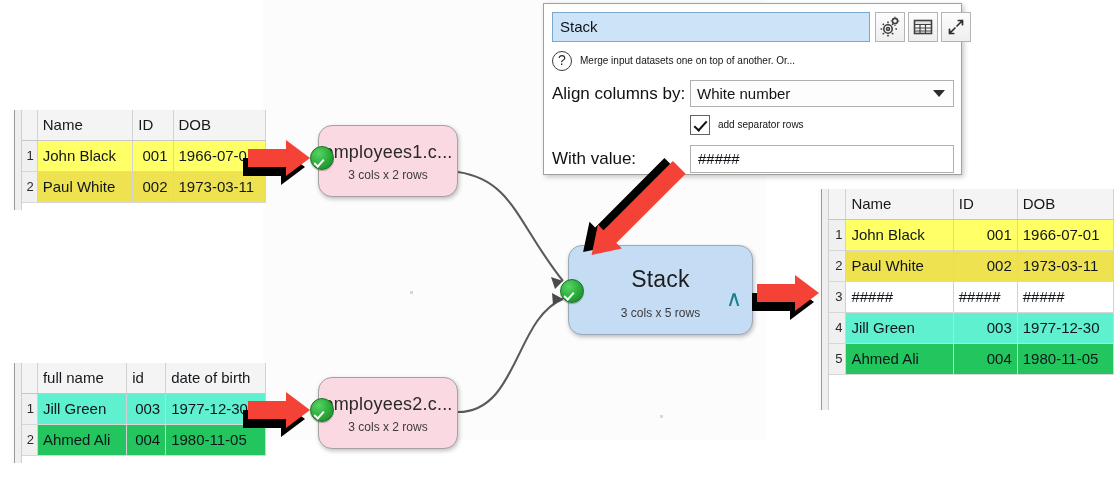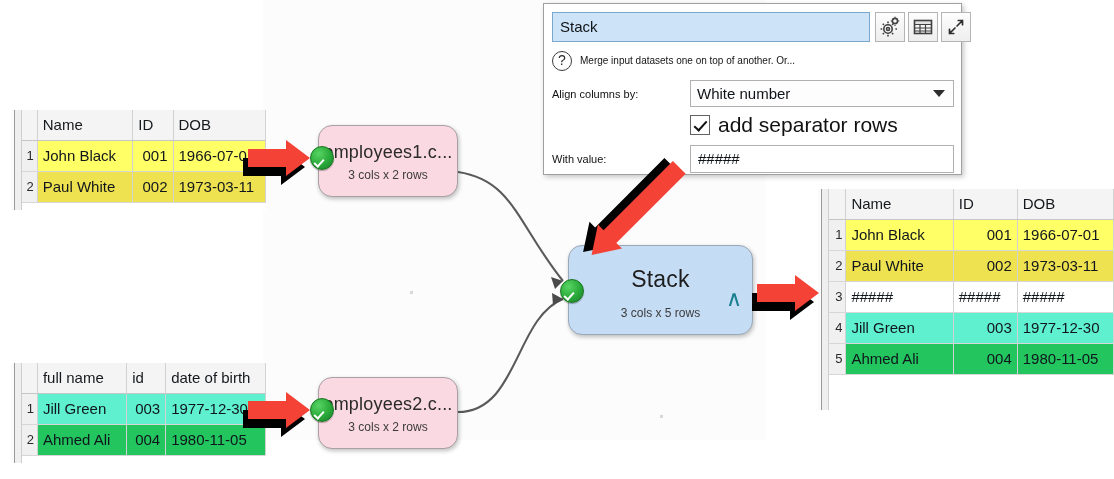--- a/index.html
+++ b/index.html
@@ -96,21 +96,21 @@
   .tbtn svg{position:absolute;left:3px;top:3px;}
 
   .hintrow{position:absolute;left:8px;top:45px;right:8px;height:26px;}
   .qmark{
     position:absolute;left:0;top:2px;width:20px;height:20px;border-radius:50%;
     border:1.6px solid #3c3c3c;box-sizing:border-box;
     font-size:14px;color:#2a2a2a;text-align:center;line-height:17px;
   }
   .hinttext{position:absolute;left:28px;top:0;font-size:10px;color:#141414;line-height:24px;white-space:nowrap;}
 
-  .lbl{position:absolute;font-size:11px;color:#111;line-height:26px;white-space:nowrap;text-align:center;}
+  .lbl{position:absolute;font-size:17px;color:#111;line-height:26px;white-space:nowrap;text-align:center;}
   #lbl-align{left:8px;top:77px;}
   #lbl-withvalue{left:8px;top:142px;}
 
   .combo{
     position:absolute;left:146px;top:76px;width:264px;height:27px;box-sizing:border-box;
     background:#fdfdfd;border:1px solid #b0b0b0;font-size:15px;color:#101418;
     line-height:25px;padding:0 6px;
   }
   .combo .arrow{
     position:absolute;right:8px;top:9px;width:0;height:0;
@@ -118,21 +118,21 @@
   }
   .chkrow{position:absolute;left:146px;top:110px;height:24px;}
   .chkbox{
     position:absolute;left:0;top:1px;width:20px;height:20px;box-sizing:border-box;
     background:#fff;border:1px solid #636363;
   }
   .chkbox:after{
     content:"";position:absolute;left:6px;top:2px;width:5px;height:11px;
     border-right:2.6px solid #111;border-bottom:2.6px solid #111;transform:rotate(42deg);
   }
-  .chklabel{position:absolute;left:28px;top:0;font-size:21px;color:#111;line-height:22px;white-space:nowrap;}
+  .chklabel{position:absolute;left:28px;top:0;font-size:10px;color:#111;line-height:22px;white-space:nowrap;}
   .txtinput{
     position:absolute;left:146px;top:141px;width:264px;height:28px;box-sizing:border-box;
     background:#fff;border:1px solid #b0b0b0;font-size:15px;color:#101418;
     line-height:26px;padding:0 7px;font-family:"Liberation Sans",sans-serif;
   }
 
   
   #overlay{position:absolute;left:0;top:0;width:1114px;height:479px;pointer-events:none;}
 </style>
 </head>

